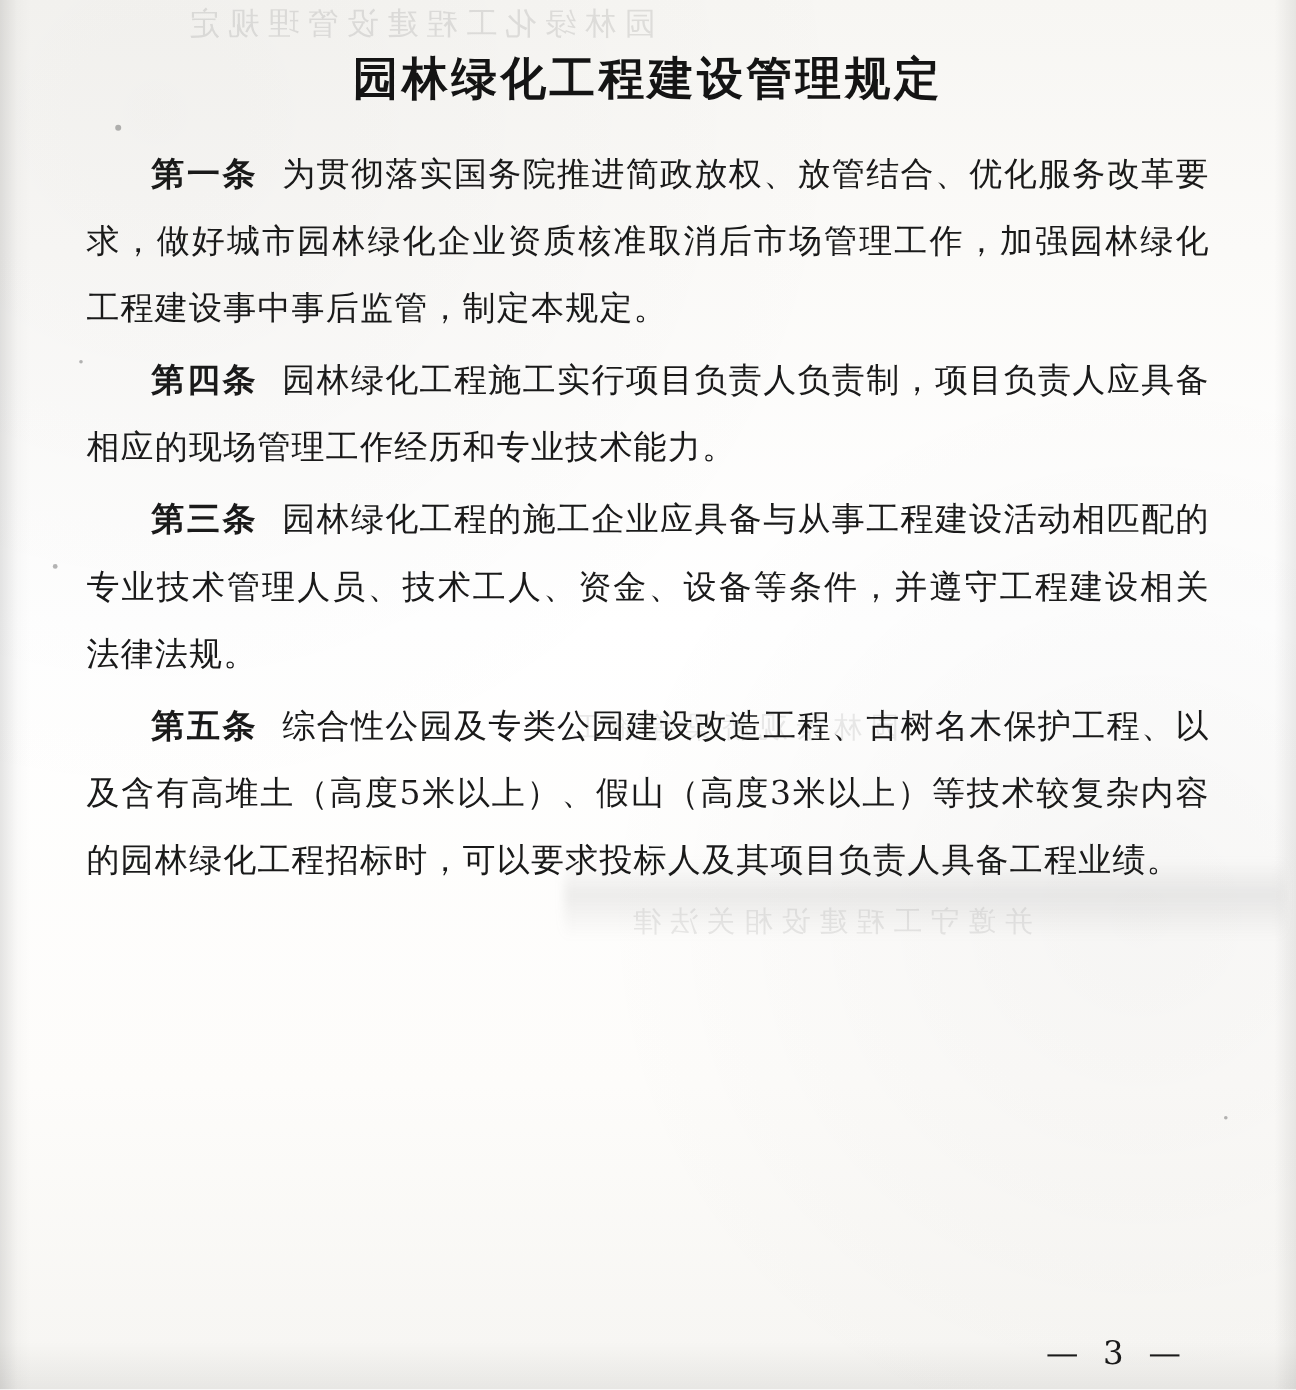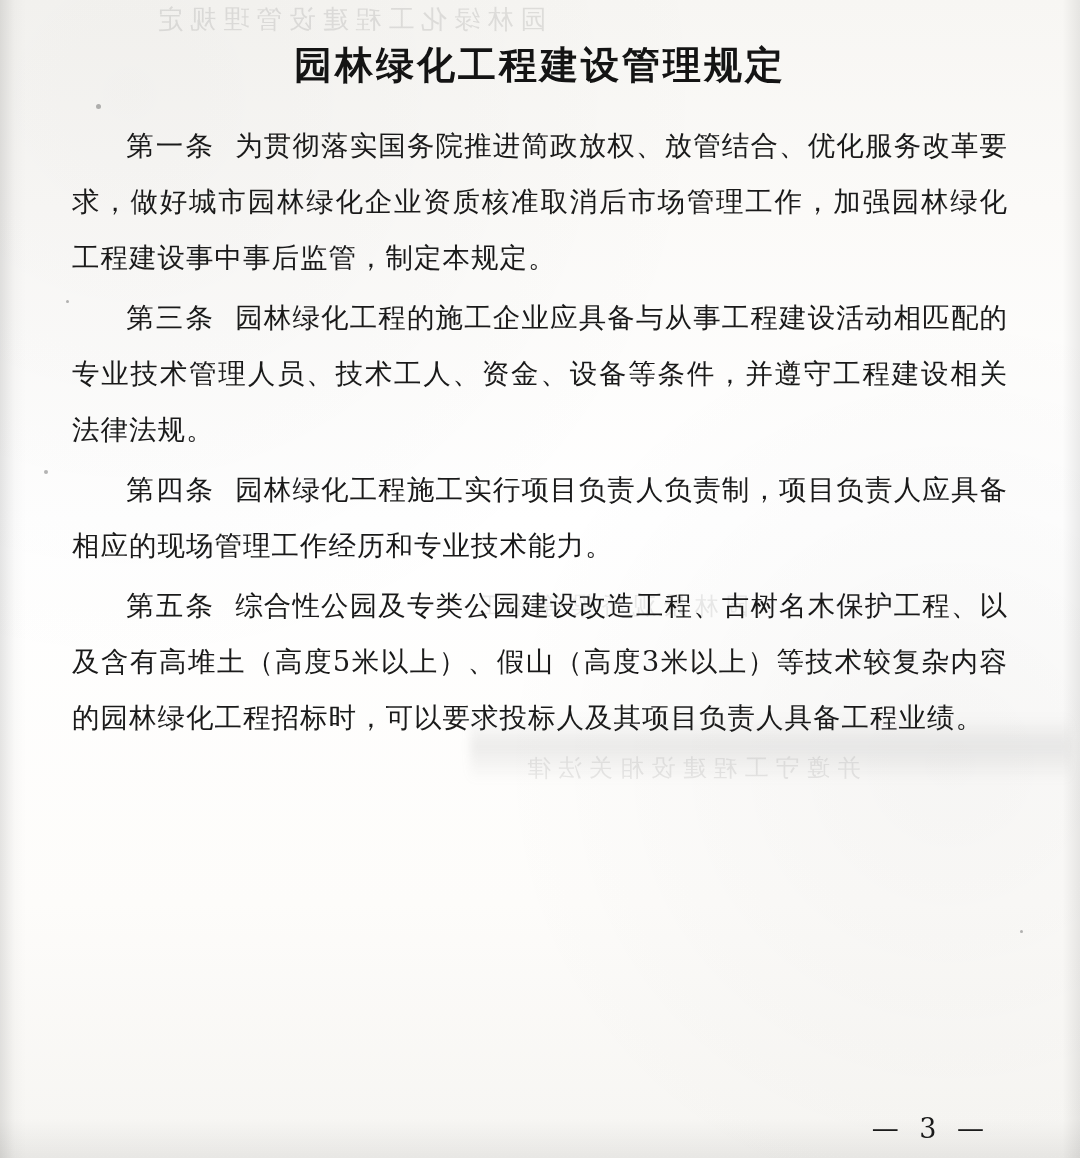--- a/index.html
+++ b/index.html
@@ -98,21 +98,21 @@
   .para {
     font-size: 27.5px;
     line-height: 56px;
     color: #1a1a1a;
     text-align: justify;
     text-justify: inter-ideograph;
     margin: 0 0 4px 0;
     letter-spacing: 1px;
   }
   .para .art-no {
-    font-weight: normal;
+    font-weight: bold;
     letter-spacing: 2px;
   }
   .para .indent {
     display: inline-block;
     width: 54px;
   }
   .para .gap {
     display: inline-block;
     width: 20px;
   }
@@ -148,25 +148,25 @@
   <div class="content">
 
     <div class="doc-title">园林绿化工程建设管理规定</div>
 
     <p class="para">
       <span class="indent"></span><span class="art-no">第一条</span><span class="gap"></span><span>为贯彻落实国务院推进简政放权、放管结合、优化服务改革要求，做好城市园林绿化企业资质核准取消后市场管理工作，加强园林绿化工程建设事中事后监管，制定本规定。</span>
     </p>
 
 
     <p class="para">
-      <span class="indent"></span><span class="art-no">第三条</span><span class="gap"></span><span>园林绿化工程的施工企业应具备与从事工程建设活动相匹配的专业技术管理人员、技术工人、资金、设备等条件，并遵守工程建设相关法律法规。</span>
+      <span class="indent"></span><span class="art-no">第四条</span><span class="gap"></span><span>园林绿化工程施工实行项目负责人负责制，项目负责人应具备相应的现场管理工作经历和专业技术能力。</span>
     </p>
 
     <p class="para">
-      <span class="indent"></span><span class="art-no">第四条</span><span class="gap"></span><span>园林绿化工程施工实行项目负责人负责制，项目负责人应具备相应的现场管理工作经历和专业技术能力。</span>
+      <span class="indent"></span><span class="art-no">第三条</span><span class="gap"></span><span>园林绿化工程的施工企业应具备与从事工程建设活动相匹配的专业技术管理人员、技术工人、资金、设备等条件，并遵守工程建设相关法律法规。</span>
     </p>
 
     <p class="para">
       <span class="indent"></span><span class="art-no">第五条</span><span class="gap"></span><span>综合性公园及专类公园建设改造工程、古树名木保护工程、以及含有高堆土（高度5米以上）、假山（高度3米以上）等技术较复杂内容的园林绿化工程招标时，可以要求投标人及其项目负责人具备工程业绩。</span>
     </p>
 
   </div>
 
   <div class="page-number">— 3 —</div>
 

